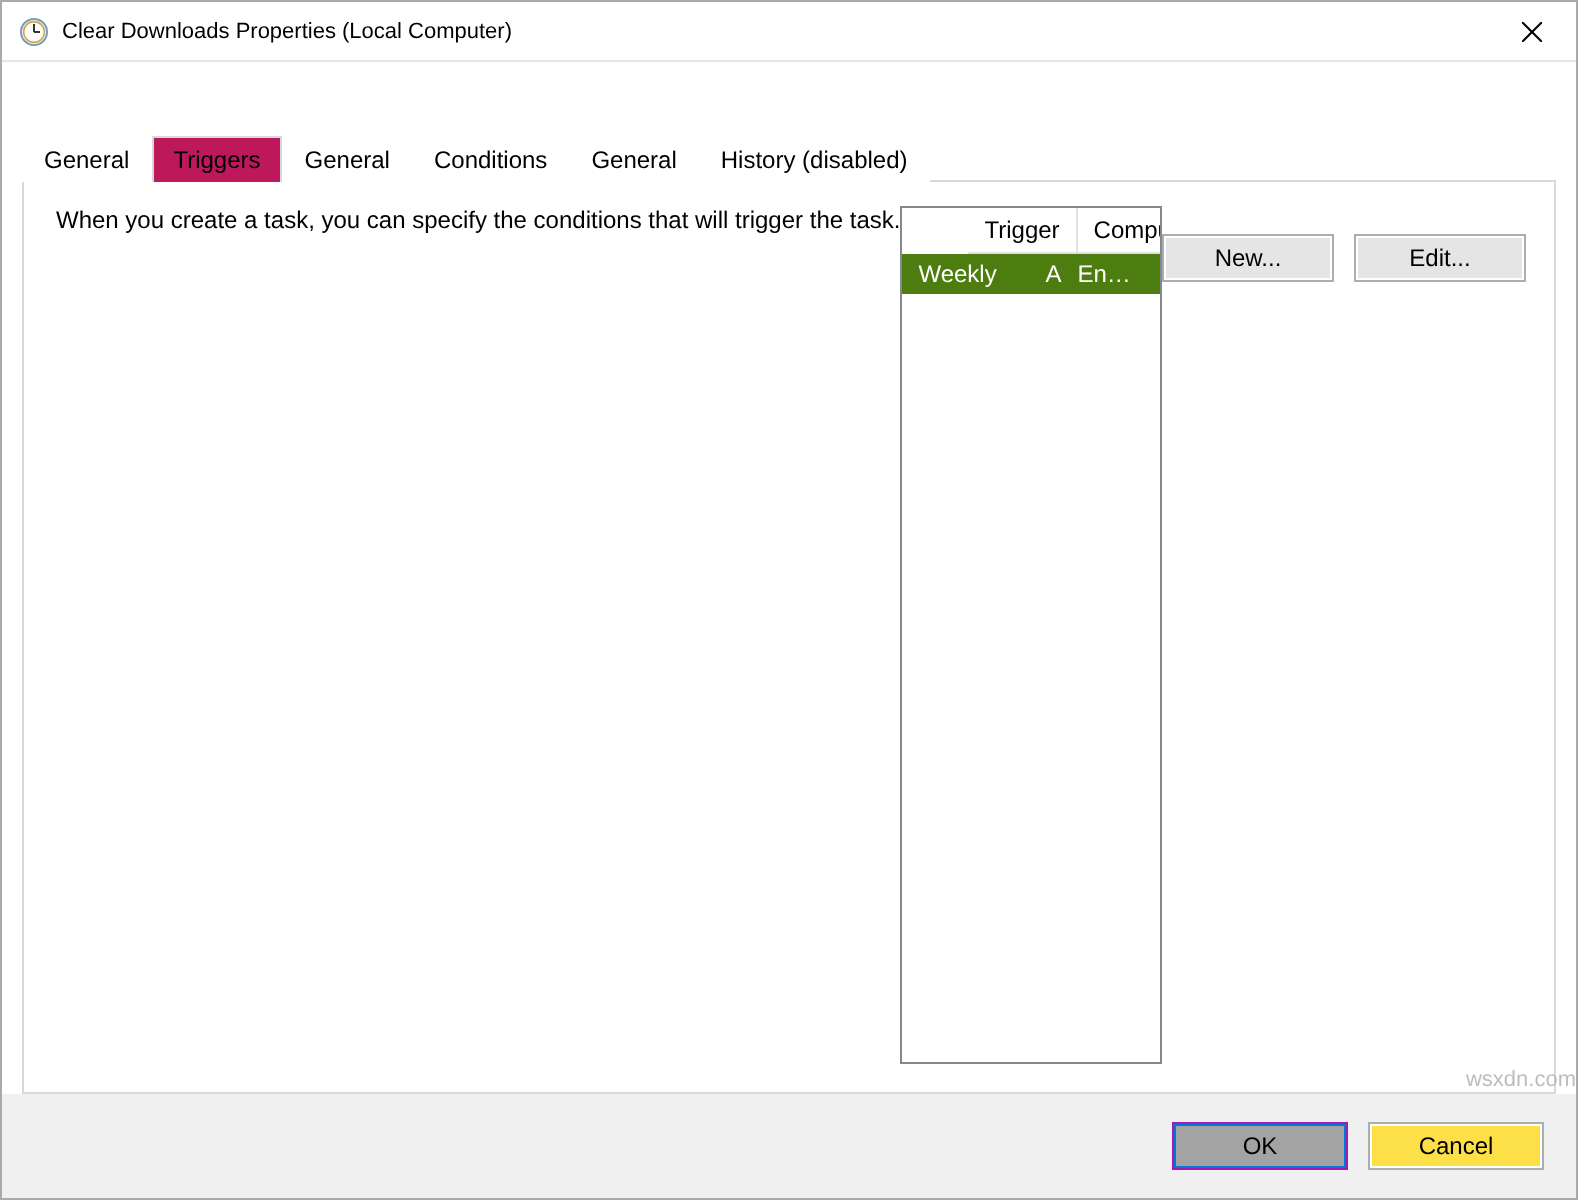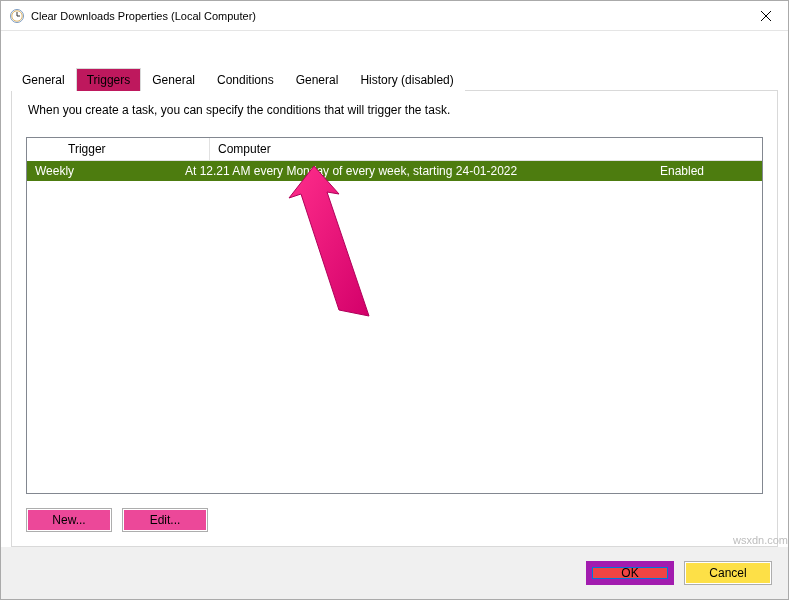--- a/index.html
+++ b/index.html
@@ -68,21 +68,21 @@
     cursor: default;
   }
   .tab.active {
     border-color: #d9d9d9;
     background: #be185d;
   }
   .tabcontent {
     flex: 1;
     border: 1px solid #d9d9d9;
     padding: 12px 14px 14px 14px;
-    display: flex; flex-direction: column;
+    display: flex; 
     background: #fff;
   }
   .helptext {
     font-size: 12px;
     margin: 0 0 20px 2px;
   }
 
   
   .listbox {
     flex: 1;
@@ -131,40 +131,40 @@
     display: flex;
     gap: 10px;
     margin-top: 14px;
   }
   .btn {
     min-width: 86px;
     height: 24px;
     padding: 0 14px;
     font-size: 12px;
     border: 1px solid #adadad;
-    background: #ec4899;
+    background: #e5e5e5;
     cursor: default;
     display: inline-flex; align-items: center; justify-content: center;
     box-shadow: inset 0 0 0 1px #fff;
   }
 
   
   .footer {
     height: 52px;
     border-top: 0;
     display: flex;
     align-items: center;
     justify-content: flex-end;
     gap: 10px;
     padding: 0 16px;
     background: #f0f0f0;
   }
   .footer .btn { min-width: 88px; height: 24px; background: #fde047; }
   .footer .btn:last-child { }
-  .footer .btn.primary { border: 6px solid #a21caf; box-shadow: inset 0 0 0 1px #0078d7; background: #ef4444; }
+  .footer .btn.primary { border: 1px solid #a21caf; box-shadow: inset 0 0 0 1px #0078d7; background: #a3a3a3; }
 
   
   .annotation-arrow {
     position: absolute;
     pointer-events: none;
   }
 
   .watermark {
     position: absolute;
     right: 1px;

